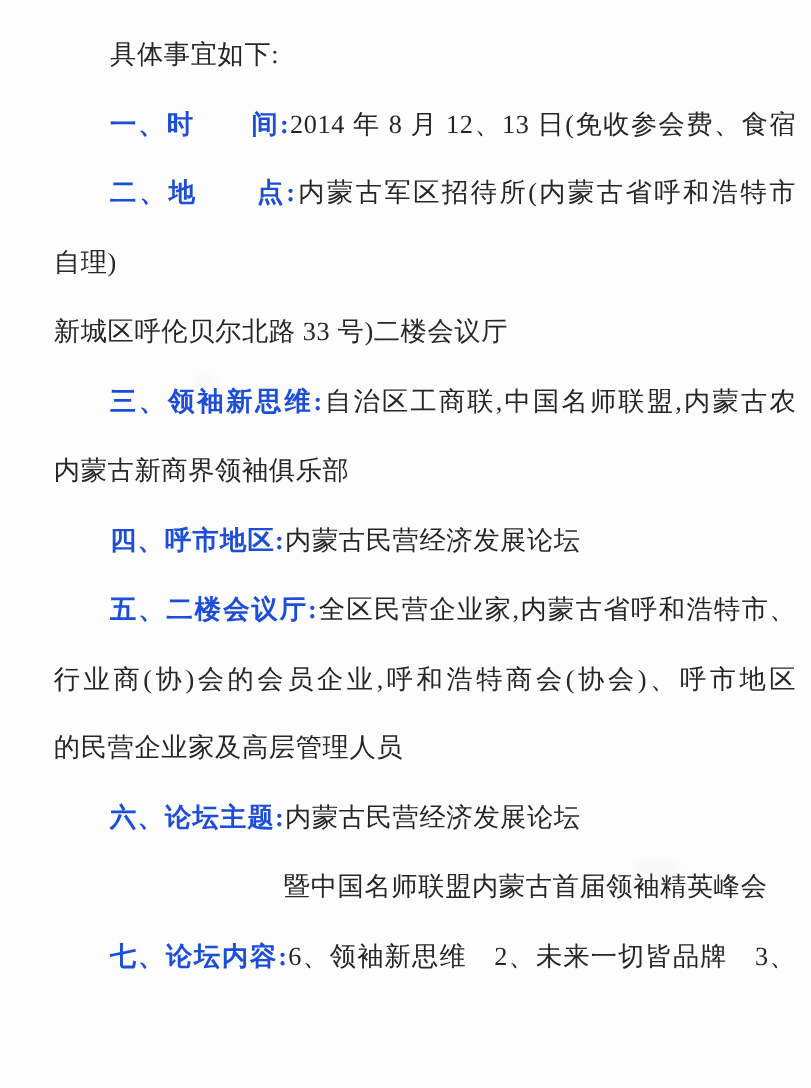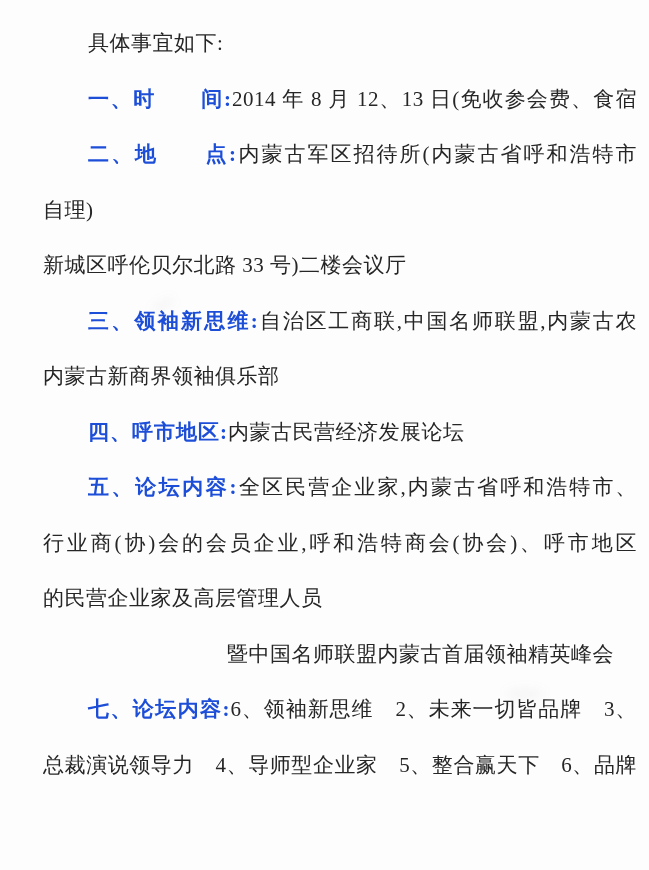--- a/index.html
+++ b/index.html
@@ -60,19 +60,19 @@
   <span class="smudge s1"></span>
   <span class="smudge s2"></span>
 <div class="line first"><span class="seg">具体事宜如下:</span></div>
     <div class="line first fill"><span class="seg bold">一、时　　间:</span><span class="seg">2014 年 8 月 12、13 日(免收参会费、食宿</span></div>
     <div class="line first fill"><span class="seg bold">二、地　　点:</span><span class="seg">内蒙古军区招待所(内蒙古省呼和浩特市</span></div>
     <div class="line"><span class="seg">自理)</span></div>
     <div class="line"><span class="seg">新城区呼伦贝尔北路 33 号)二楼会议厅</span></div>
     <div class="line first fill"><span class="seg bold">三、领袖新思维:</span><span class="seg">自治区工商联,中国名师联盟,内蒙古农</span></div>
     <div class="line"><span class="seg">内蒙古新商界领袖俱乐部</span></div>
     <div class="line first"><span class="seg bold">四、呼市地区:</span><span class="seg">内蒙古民营经济发展论坛</span></div>
-    <div class="line first fill"><span class="seg bold">五、论坛内容:</span><span class="seg">全区民营企业家,内蒙古省呼和浩特市、</span></div>
+    <div class="line first fill"><span class="seg bold">五、二楼会议厅:</span><span class="seg">全区民营企业家,内蒙古省呼和浩特市、</span></div>
     <div class="line fill"><span class="seg">行业商(协)会的会员企业,呼和浩特商会(协会)、呼市地区</span></div>
     <div class="line"><span class="seg">的民营企业家及高层管理人员</span></div>
+    <div class="line first"><span class="seg bold">六、论坛主题:</span><span class="seg">内蒙古民营经济发展论坛</span></div>
     <div class="line hang"><span class="seg">暨中国名师联盟内蒙古首届领袖精英峰会</span></div>
     <div class="line first fill"><span class="seg bold">七、论坛内容:</span><span class="seg">6、领袖新思维　2、未来一切皆品牌　3、</span></div>
-    <div class="line fill"><span class="seg">总裁演说领导力　4、导师型企业家　5、整合赢天下　6、品牌</span></div>
   </div>
 
 </body></html>

